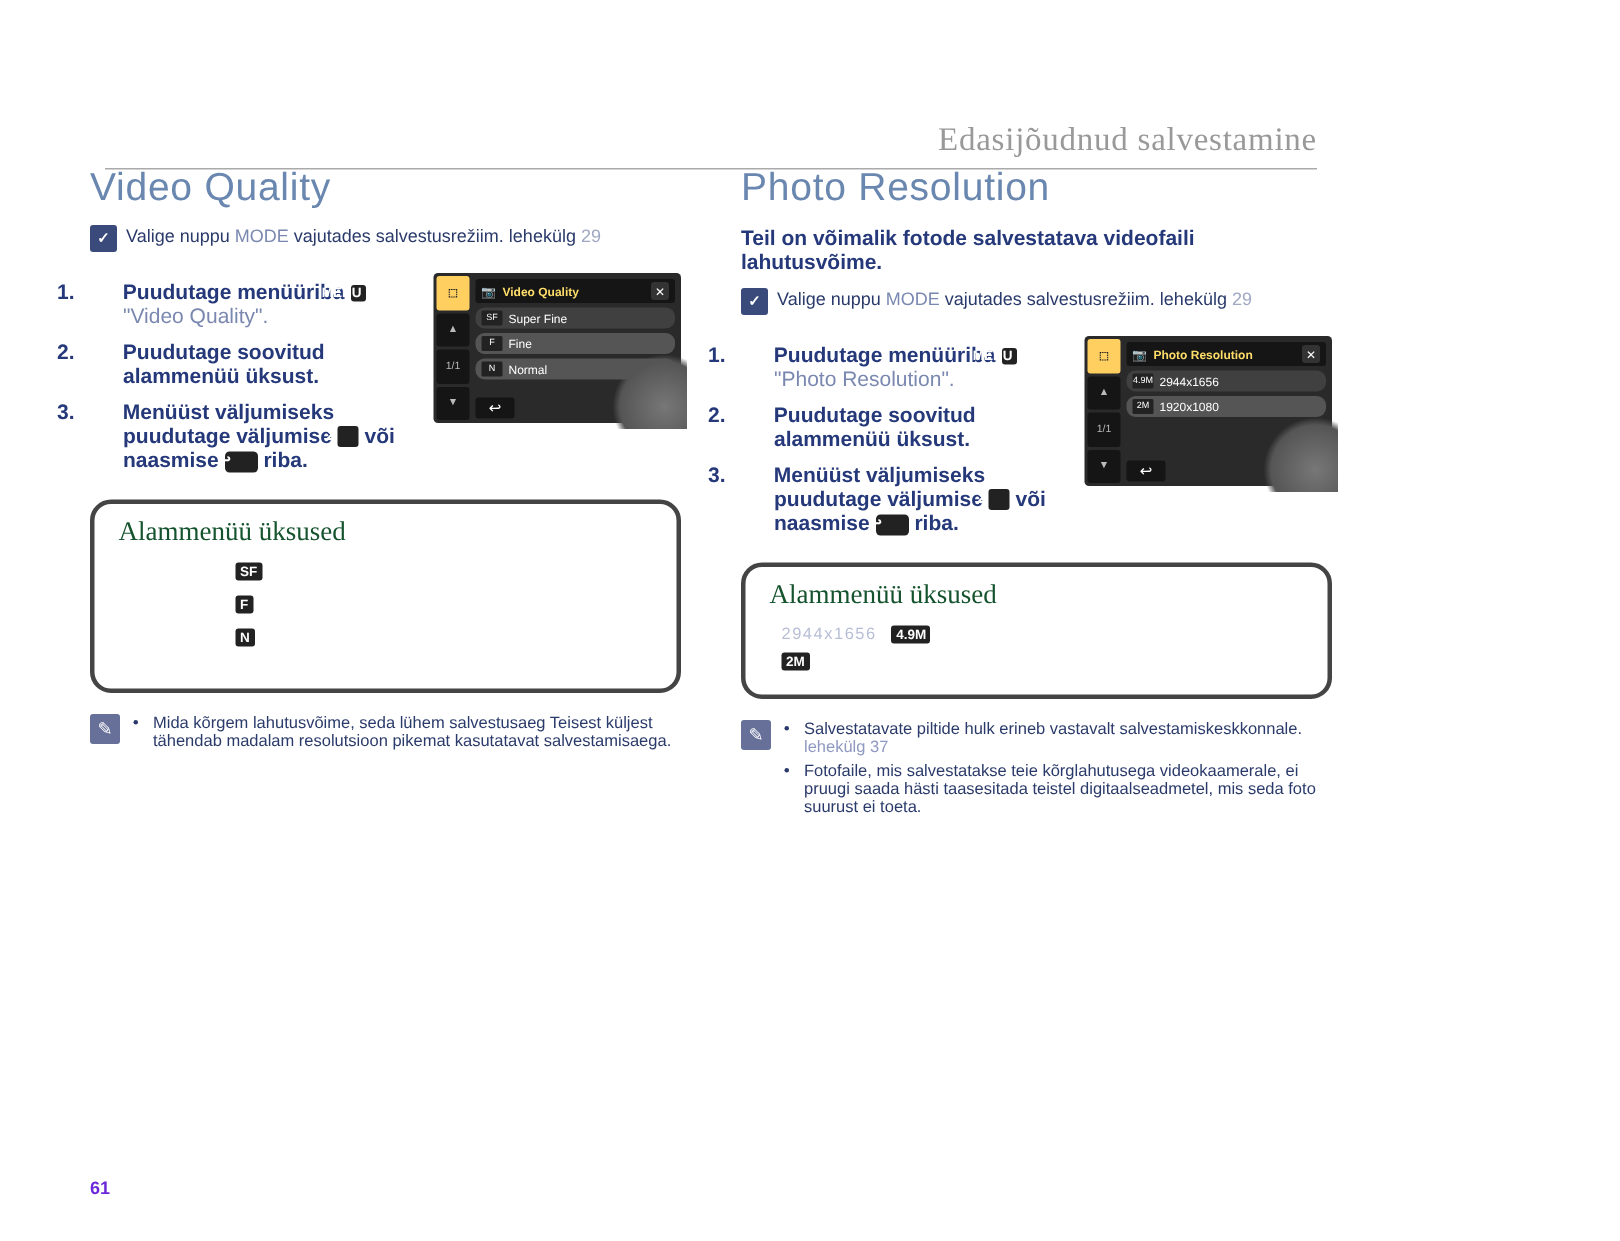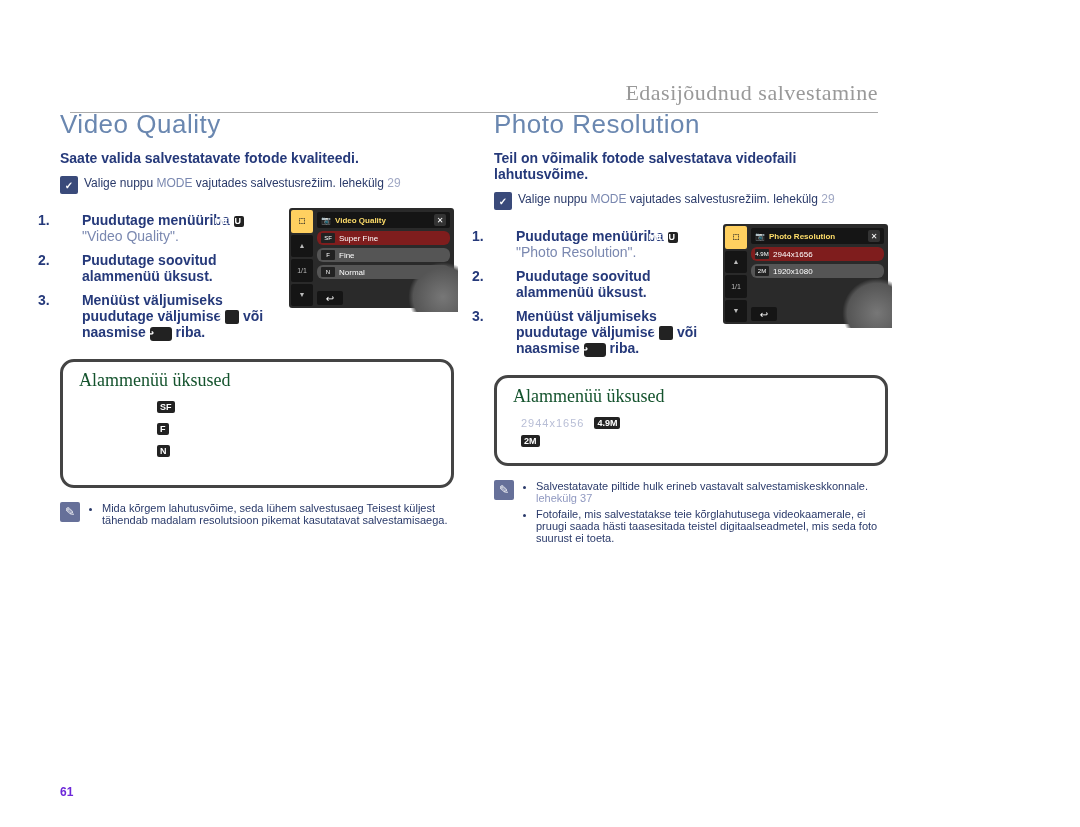--- a/index.html
+++ b/index.html
@@ -161,21 +161,21 @@
   }
   .lcd .top-row .ttl { color:#ffde6a; font-size:8px; font-weight:bold;}
   .lcd .top-row .close { margin-left:auto;width:12px;height:12px;background:#333;border-radius:2px;display:flex;align-items:center;justify-content:center;font-size:8px;}
   .lcd .opt-row{
     display:flex;align-items:center;gap:4px;
     background:#555;
     padding:2px 4px;
     border-radius:6px;
     margin-bottom:3px;
   }
-  .lcd .opt-row.selected{background:#7f1d1d;}
+  .lcd .opt-row.selected{background:#404040;}
   .lcd .opt-row .ico{width:14px;height:10px;background:#222;border-radius:1px;display:flex;align-items:center;justify-content:center;font-size:6px;}
   .lcd .opt-row .lbl{font-size:8px;}
   .lcd .bottom{
     position:absolute;left:28px;bottom:3px;
     width:26px;height:14px;background:#151515;border-radius:2px;
     display:flex;align-items:center;justify-content:center;font-size:10px;
   }
   .lcd-finger{
     position:absolute;right:-4px;bottom:-4px;
     width:50px;height:50px;
@@ -227,21 +227,20 @@
 
 <div class="page">
 
   <div class="header-right">Edasijõudnud salvestamine</div>
   <div class="hr-top"></div>
 
   <div class="columns">
 
     <div class="col">
       <h1 class="section-title">Video Quality</h1>
-      <p class="intro">Saate valida salvestatavate fotode kvaliteedi.</p>
 
       <div class="note-row">
         <div class="small-icon-box">✓</div>
         <div class="note-text">
           <span>Valige nuppu </span><span class="pale">MODE</span><span> vajutades salvestusrežiim. lehekülg </span><span class="pale-num">29</span>
         </div>
       </div>
 
       <div class="lcd-wrap">
         <div class="lcd">

